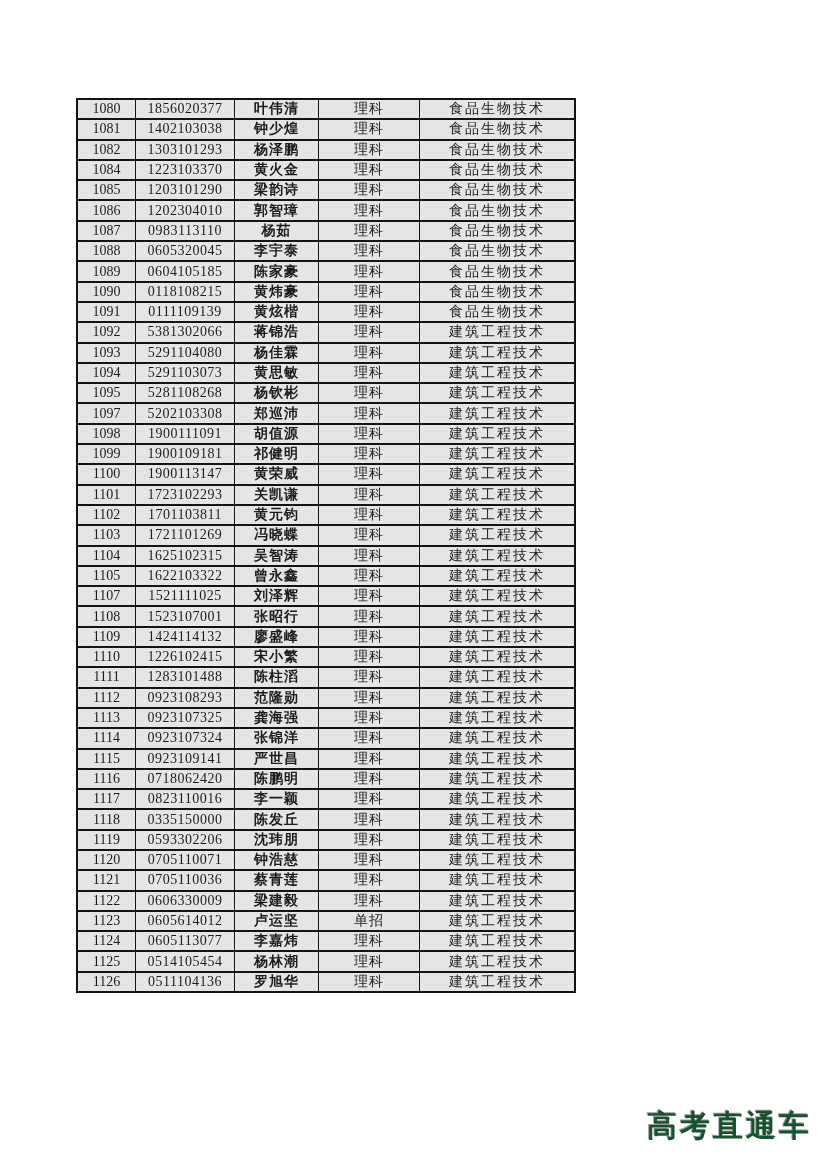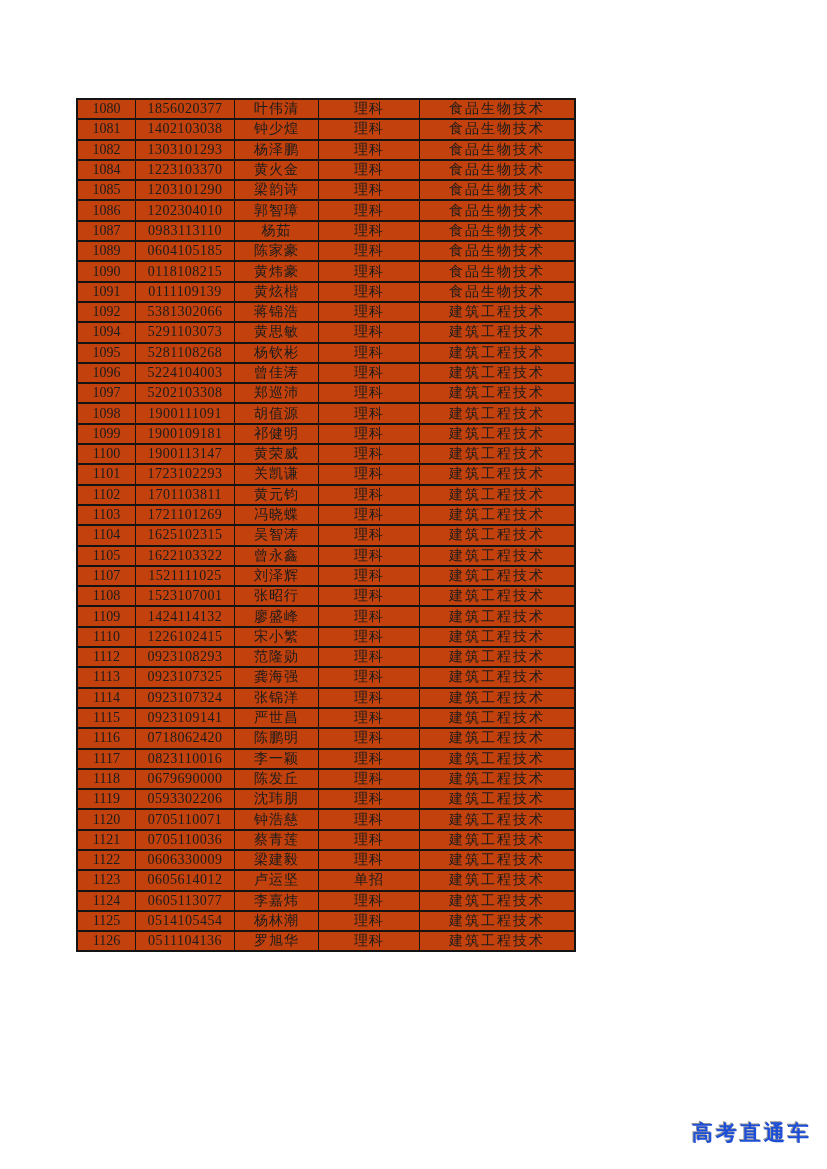--- a/index.html
+++ b/index.html
@@ -14,50 +14,50 @@
     overflow: hidden;
     font-family: "Liberation Serif", "DejaVu Serif", serif;
     color: #1c1c1c;
   }
   .sheet-table {
     position: absolute;
     left: 76px;
     top: 98px;
     border-collapse: collapse;
     table-layout: fixed;
-    background: #c2410c;
+    background: #e5e5e5;
     border: 2px solid #141414;
   }
   .sheet-table td {
     border-left: 1px solid #141414;
     border-right: 1px solid #141414;
     border-top: 2px solid #141414;
     border-bottom: 2px solid #141414;
     height: 18.3px;
     padding: 0 2px;
     font-size: 14px;
     line-height: 18px;
     text-align: center;
     white-space: nowrap;
     overflow: hidden;
   }
   .col-num   { width: 53px; }
   .col-id    { width: 94px; letter-spacing: 0.5px; }
-  .col-name  { width: 79px; letter-spacing: 1px; }
+  .col-name  { width: 79px; letter-spacing: 1px; font-weight: bold; }
   .col-type  { width: 96px; letter-spacing: 1px; }
   .col-major { width: 150px; letter-spacing: 2px; }
   .watermark {
     position: absolute;
     right: 15px;
     bottom: 22px;
     font-family: Liberation Serif, serif;
     font-weight: bold;
-    font-size: 21px;
+    font-size: 30px;
     letter-spacing: 3px;
-    color: #1d4ed8;
+    color: #14532d;
     text-shadow: -1px -1px 0 #979797, 1px 1px 0 #ffffff;
     user-select: none;
   }
 </style>
 </head>
 <body>
 
 <table class="sheet-table">
   <tbody>
       <tr>
@@ -103,20 +103,27 @@
         <td class="col-major">食品生物技术</td>
       </tr>
       <tr>
         <td class="col-num">1087</td>
         <td class="col-id">0983113110</td>
         <td class="col-name">杨茹</td>
         <td class="col-type">理科</td>
         <td class="col-major">食品生物技术</td>
       </tr>
       <tr>
+        <td class="col-num">1088</td>
+        <td class="col-id">0605320045</td>
+        <td class="col-name">李宇泰</td>
+        <td class="col-type">理科</td>
+        <td class="col-major">食品生物技术</td>
+      </tr>
+      <tr>
         <td class="col-num">1089</td>
         <td class="col-id">0604105185</td>
         <td class="col-name">陈家豪</td>
         <td class="col-type">理科</td>
         <td class="col-major">食品生物技术</td>
       </tr>
       <tr>
         <td class="col-num">1090</td>
         <td class="col-id">0118108215</td>
         <td class="col-name">黄炜豪</td>
@@ -131,41 +138,41 @@
         <td class="col-major">食品生物技术</td>
       </tr>
       <tr>
         <td class="col-num">1092</td>
         <td class="col-id">5381302066</td>
         <td class="col-name">蒋锦浩</td>
         <td class="col-type">理科</td>
         <td class="col-major">建筑工程技术</td>
       </tr>
       <tr>
+        <td class="col-num">1093</td>
+        <td class="col-id">5291104080</td>
+        <td class="col-name">杨佳霖</td>
+        <td class="col-type">理科</td>
+        <td class="col-major">建筑工程技术</td>
+      </tr>
+      <tr>
         <td class="col-num">1094</td>
         <td class="col-id">5291103073</td>
         <td class="col-name">黄思敏</td>
         <td class="col-type">理科</td>
         <td class="col-major">建筑工程技术</td>
       </tr>
       <tr>
         <td class="col-num">1095</td>
         <td class="col-id">5281108268</td>
         <td class="col-name">杨钦彬</td>
         <td class="col-type">理科</td>
         <td class="col-major">建筑工程技术</td>
       </tr>
       <tr>
-        <td class="col-num">1096</td>
-        <td class="col-id">5224104003</td>
-        <td class="col-name">曾佳涛</td>
-        <td class="col-type">理科</td>
-        <td class="col-major">建筑工程技术</td>
-      </tr>
-      <tr>
         <td class="col-num">1097</td>
         <td class="col-id">5202103308</td>
         <td class="col-name">郑巡沛</td>
         <td class="col-type">理科</td>
         <td class="col-major">建筑工程技术</td>
       </tr>
       <tr>
         <td class="col-num">1098</td>
         <td class="col-id">1900111091</td>
         <td class="col-name">胡值源</td>
@@ -243,20 +250,27 @@
         <td class="col-major">建筑工程技术</td>
       </tr>
       <tr>
         <td class="col-num">1110</td>
         <td class="col-id">1226102415</td>
         <td class="col-name">宋小繁</td>
         <td class="col-type">理科</td>
         <td class="col-major">建筑工程技术</td>
       </tr>
       <tr>
+        <td class="col-num">1111</td>
+        <td class="col-id">1283101488</td>
+        <td class="col-name">陈柱滔</td>
+        <td class="col-type">理科</td>
+        <td class="col-major">建筑工程技术</td>
+      </tr>
+      <tr>
         <td class="col-num">1112</td>
         <td class="col-id">0923108293</td>
         <td class="col-name">范隆勋</td>
         <td class="col-type">理科</td>
         <td class="col-major">建筑工程技术</td>
       </tr>
       <tr>
         <td class="col-num">1113</td>
         <td class="col-id">0923107325</td>
         <td class="col-name">龚海强</td>
@@ -286,21 +300,21 @@
       </tr>
       <tr>
         <td class="col-num">1117</td>
         <td class="col-id">0823110016</td>
         <td class="col-name">李一颖</td>
         <td class="col-type">理科</td>
         <td class="col-major">建筑工程技术</td>
       </tr>
       <tr>
         <td class="col-num">1118</td>
-        <td class="col-id">0679690000</td>
+        <td class="col-id">0335150000</td>
         <td class="col-name">陈发丘</td>
         <td class="col-type">理科</td>
         <td class="col-major">建筑工程技术</td>
       </tr>
       <tr>
         <td class="col-num">1119</td>
         <td class="col-id">0593302206</td>
         <td class="col-name">沈玮朋</td>
         <td class="col-type">理科</td>
         <td class="col-major">建筑工程技术</td>

